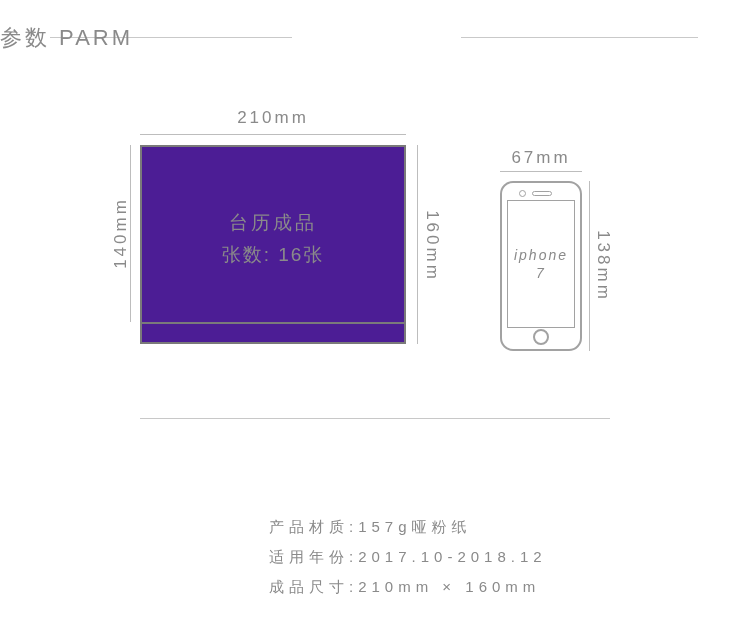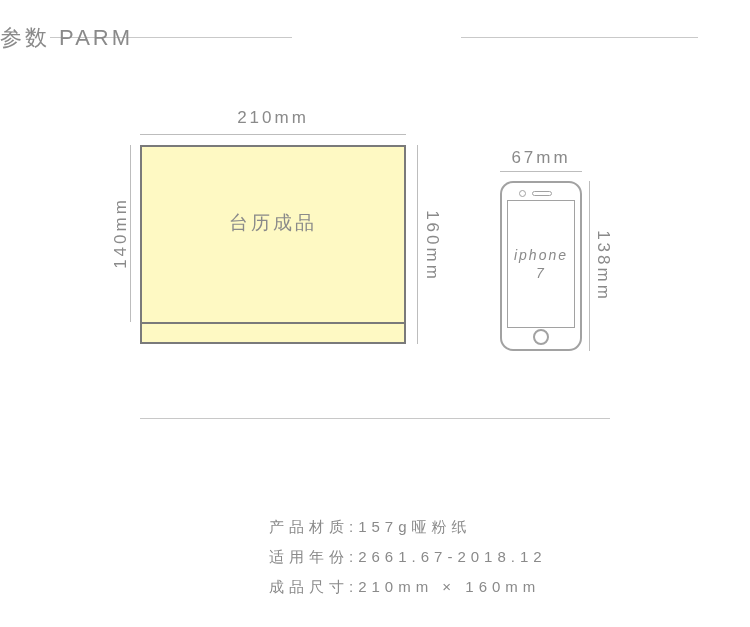--- a/index.html
+++ b/index.html
@@ -18,21 +18,21 @@
     font-size:22px;letter-spacing:3px;color:var(--text);font-weight:400;}
 
   
   .dim-label{position:absolute;font-size:17px;letter-spacing:3px;color:var(--text);text-align:center;white-space:nowrap;}
   .dim-line{position:absolute;background:var(--dim-line);}
   .rot-cw{transform:rotate(90deg);}
   .rot-ccw{transform:rotate(-90deg);}
 
   
   .cal-outline{position:absolute;left:140px;top:145px;width:266px;height:199px;
-    border:2px solid var(--calendar-border);background:#fef9c3;}
+    border:2px solid var(--calendar-border);background:#4c1d95;}
   .cal-base{position:absolute;left:0;right:0;bottom:0;height:20px;border-top:2px solid var(--calendar-border);}
   .cal-name{position:absolute;left:0;width:100%;top:63px;text-align:center;
     font-size:19px;letter-spacing:3px;color:var(--text);}
   .cal-sheets{position:absolute;left:0;width:100%;top:95px;text-align:center;
     font-size:19px;letter-spacing:2px;color:var(--text);white-space:pre;}
   .cal-top-line{left:140px;top:134px;width:266px;height:1px;}
   .cal-left-line{left:130px;top:145px;width:1px;height:177px;}
   .cal-right-line{left:417px;top:145px;width:1px;height:199px;}
   .cal-width-label{left:140px;top:108px;width:266px;}
   .cal-left-label{left:76px;top:223px;width:90px;height:20px;}
@@ -75,20 +75,21 @@
   <div>
     <div class="dim-label cal-width-label">210mm</div>
     <div class="dim-line cal-top-line"></div>
     <div class="dim-line cal-left-line"></div>
     <div class="dim-line cal-right-line"></div>
     <div class="dim-label rot-ccw cal-left-label">140mm</div>
     <div class="dim-label rot-cw cal-right-label">160mm</div>
 
     <div class="cal-outline">
       <div class="cal-name">台历成品</div>
+      <div class="cal-sheets">张数: 16张</div>
       <div class="cal-base"></div>
     </div>
   </div>
 
   <div>
     <div class="dim-label phone-width-label">67mm</div>
     <div class="dim-line phone-top-line"></div>
     <div class="dim-line phone-right-line"></div>
     <div class="dim-label rot-cw phone-height-label">138mm</div>
 
@@ -103,20 +104,20 @@
     </div>
   </div>
 
   <div class="section-divider"></div>
 
   <div class="spec-list">
     <div class="spec-row">
       <span class="spec-label">产品材质:</span><span class="spec-value">157g哑粉纸</span>
     </div>
     <div class="spec-row">
-      <span class="spec-label">适用年份:</span><span class="spec-value">2661.67-2018.12</span>
+      <span class="spec-label">适用年份:</span><span class="spec-value">2017.10-2018.12</span>
     </div>
     <div class="spec-row">
       <span class="spec-label">成品尺寸:</span><span class="spec-value">210mm × 160mm</span>
     </div>
   </div>
 
 </div>
 
 </body></html>

